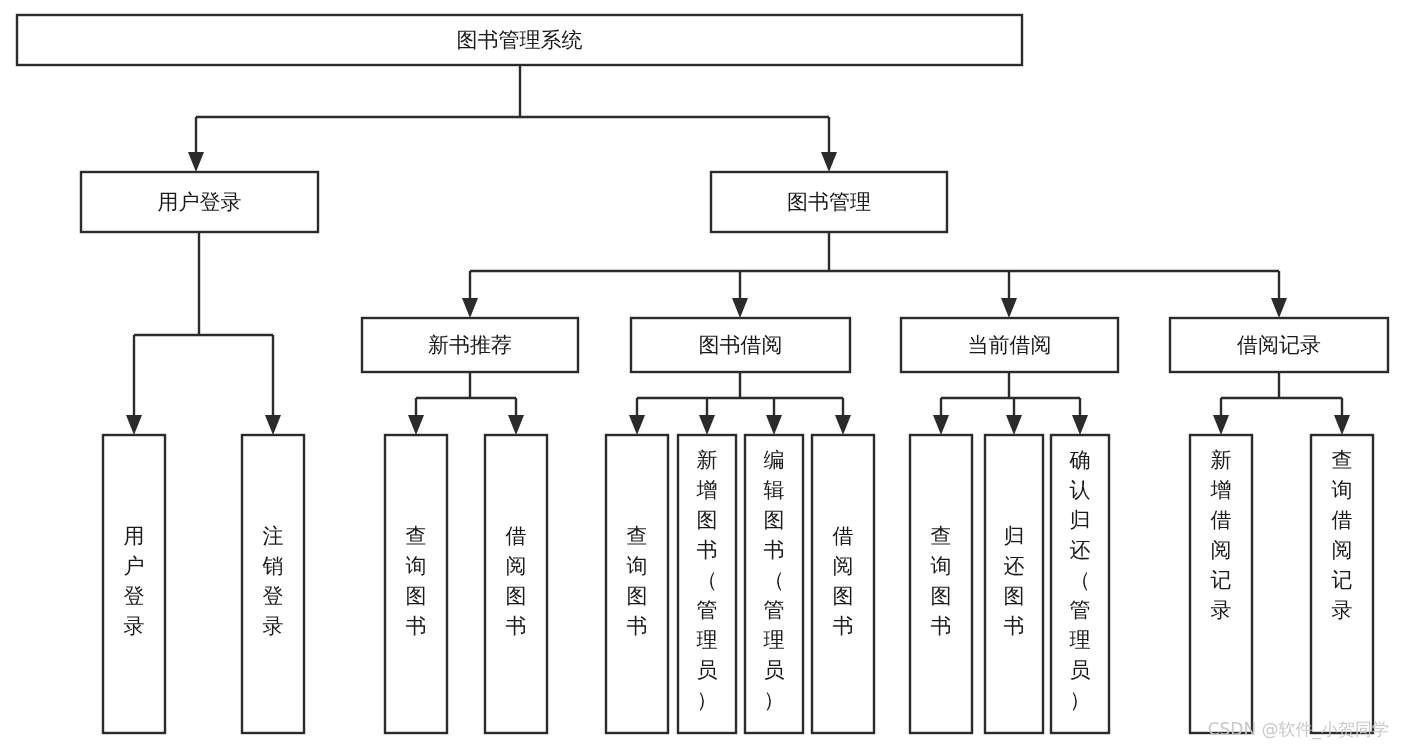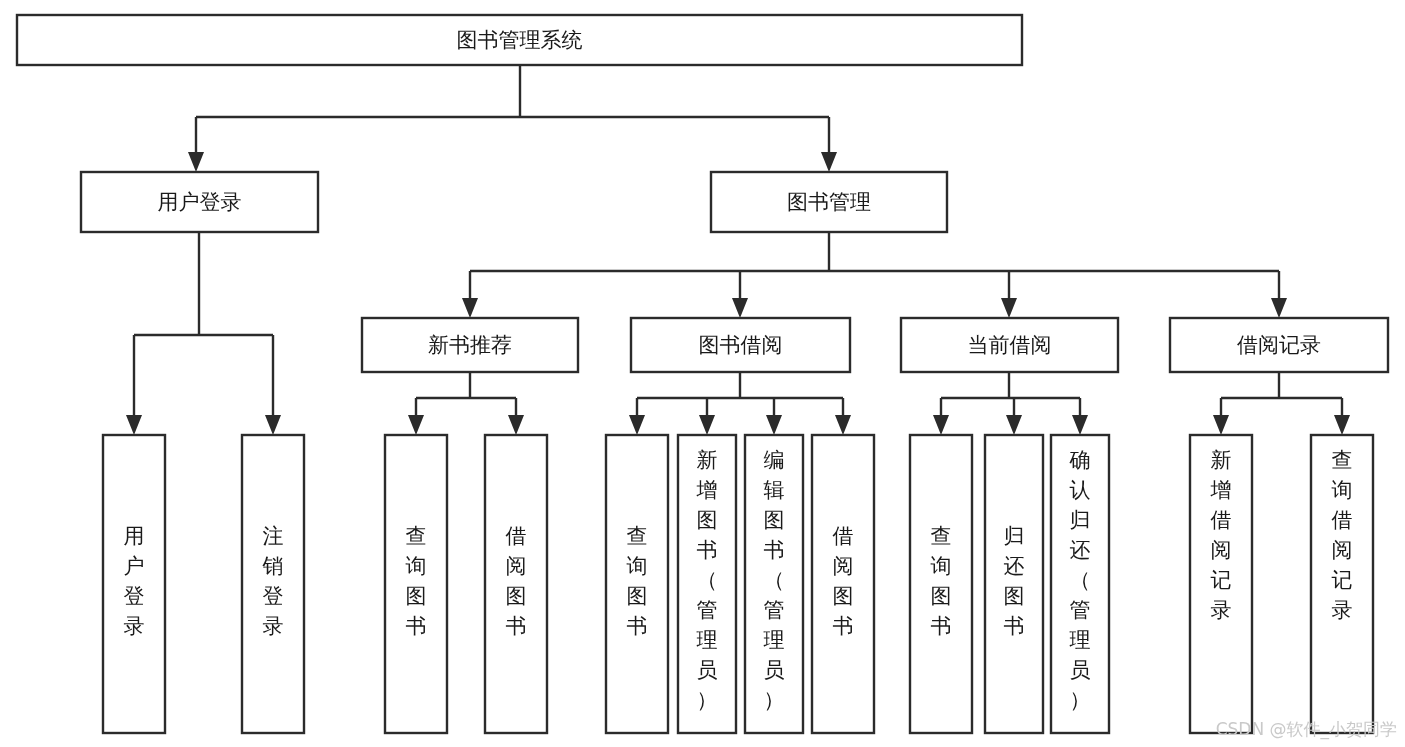--- a/index.html
+++ b/index.html
@@ -43,21 +43,21 @@
     stroke-width: 2.4;
     fill: none;
     stroke-linecap: butt;
   }
   .arrow-head {
     fill: #2b2b2b;
     stroke: none;
   }
   .watermark {
     position: absolute;
-    right: 8px;
+    right: 16px;
     bottom: 6px;
     color: #c9c9c9;
     font-size: 17px;
     font-family: "DejaVu Sans", "Liberation Sans", sans-serif;
     white-space: nowrap;
     user-select: none;
   }
 </style>
 </head>
 <body>

